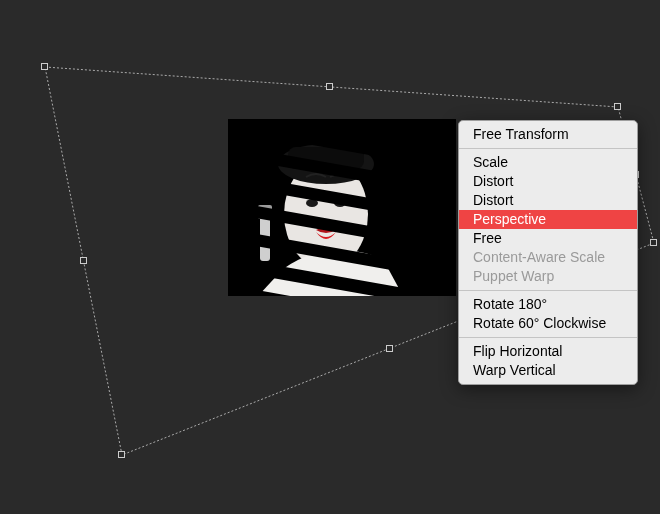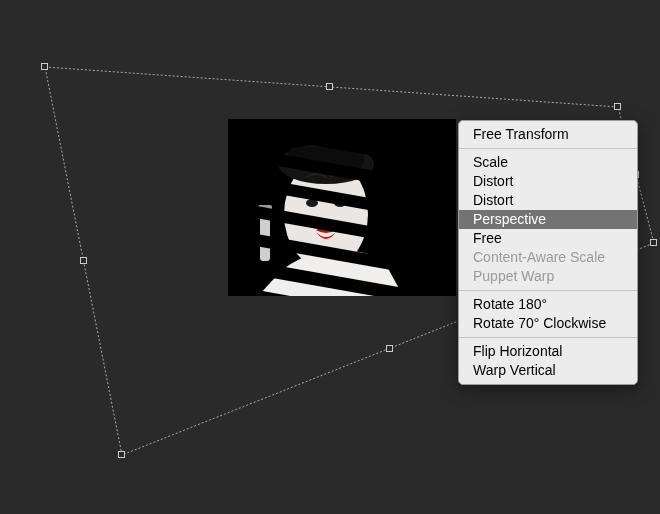--- a/index.html
+++ b/index.html
@@ -4,21 +4,21 @@
 <style>
 html,body{margin:0;padding:0;width:660px;height:514px;background:#2a2a2a;overflow:hidden;font-family:"Lucida Grande","Helvetica Neue",Arial,sans-serif;font-size:11px;color:#000;}
 .canvas{position:relative;width:660px;height:514px;}
 .handle{position:absolute;width:7px;height:7px;background:#2a2a2a;border:1px solid #ccc;transform:translate(-4px,-4px);box-sizing:border-box;}
 .transform-line{stroke:#aaa;stroke-width:1;stroke-dasharray:2 2;fill:none;}
 .img-box{position:absolute;left:228px;top:119px;width:228px;height:177px;background:#000;overflow:hidden;}
 .img-box svg{position:absolute;left:0;top:0;}
 .menu{position:absolute;left:458px;top:120px;width:178px;background:#ececec;border:1px solid #9e9e9e;border-radius:5px;box-shadow:0 4px 18px rgba(0,0,0,.45);padding:4px 0;}
 .menu-item{padding:2px 14px;line-height:15px;white-space:nowrap;font-size:14px;color:#000;}
 .menu-item.disabled{color:#9a9a9a;}
-.menu-item.selected{background:#737373;color:#fff;}
+.menu-item.selected{background:#ef4444;color:#fff;}
 .menu-sep{height:1px;background:#c4c4c4;margin:4px 0;}
 </style>
 </head>
 <body>
 
 <div class="canvas">
 
   <svg width="660" height="514" style="position:absolute;left:0;top:0;">
     <path id="tpath" class="transform-line" d="M45,67 L618,107 L654,243 L122,455 Z"></path>
   </svg>
@@ -69,21 +69,21 @@
         <div class="menu-item">Distort</div>
         <div class="menu-item">Distort</div>
         <div class="menu-item selected">Perspective</div>
         <div class="menu-item">Free</div>
         <div class="menu-item disabled">Content-Aware Scale</div>
         <div class="menu-item disabled">Puppet Warp</div>
       </div>
     <div class="menu-sep"></div>
     <div id="mg2">
         <div class="menu-item">Rotate 180°</div>
-        <div class="menu-item">Rotate 70° Clockwise</div>
+        <div class="menu-item">Rotate 60° Clockwise</div>
       </div>
     <div class="menu-sep"></div>
     <div id="mg3">
         <div class="menu-item">Flip Horizontal</div>
         <div class="menu-item">Warp Vertical</div>
       </div>
   </div>
 
 </div>
 

